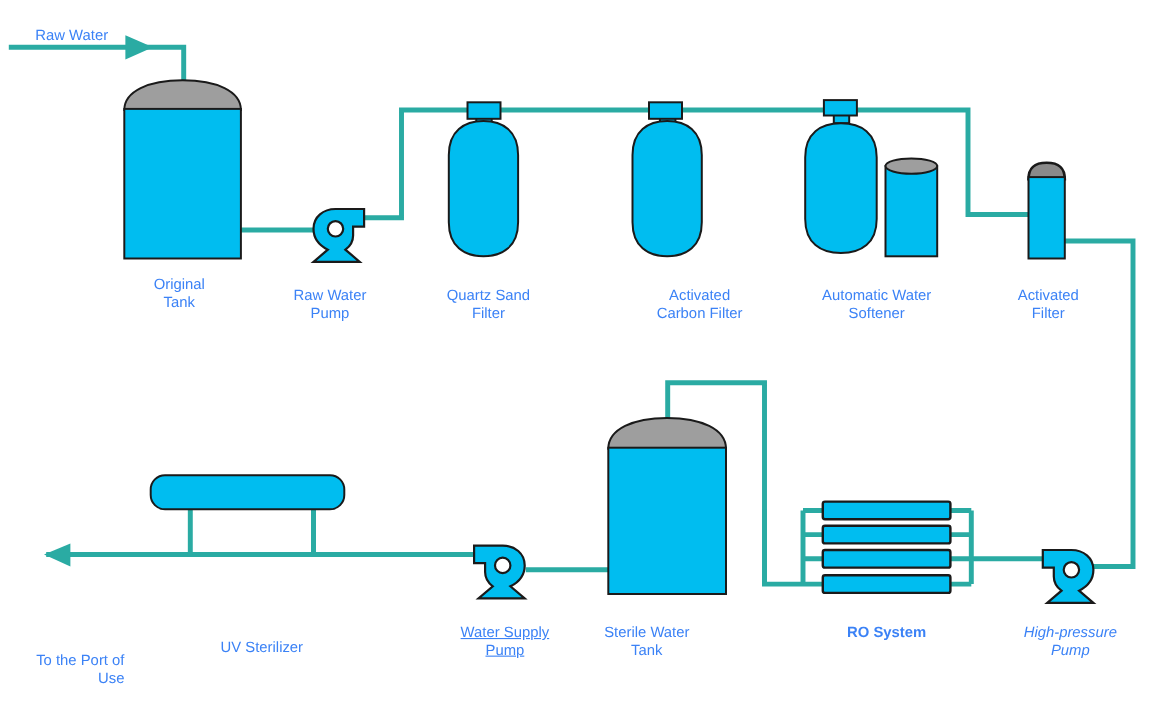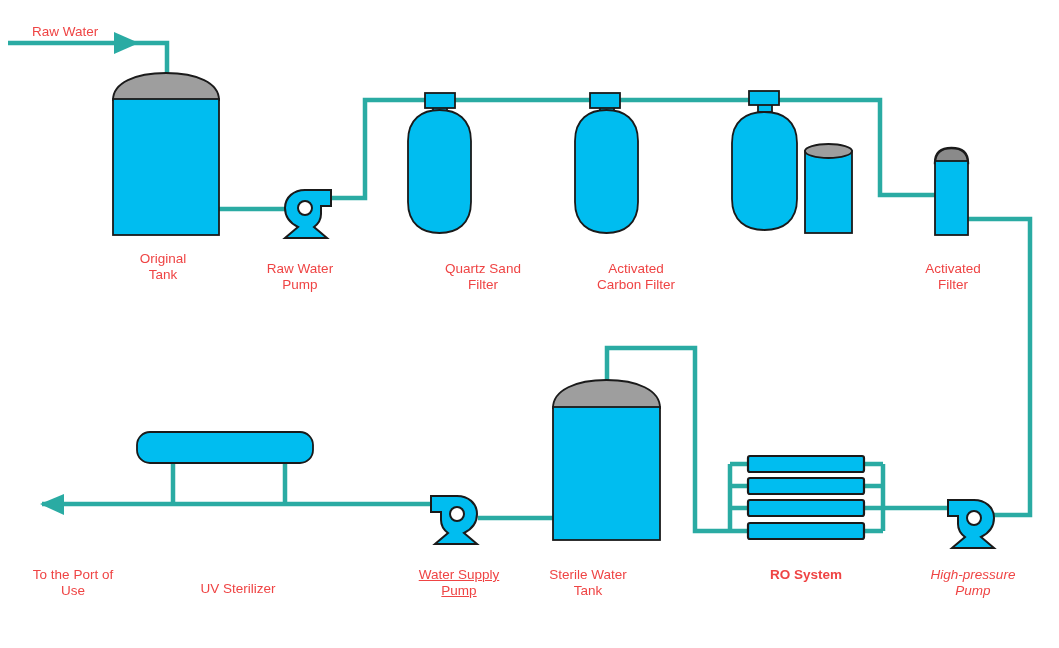--- a/index.html
+++ b/index.html
@@ -9,21 +9,21 @@
   .stage svg{position:absolute;left:0;top:0;}
   .pipe{stroke:var(--pipe,#2aaba3);stroke-width:4.5;fill:none;}
   .arrow{fill:var(--pipe,#2aaba3);stroke:none;}
   .vessel{fill:var(--vessel,#00bdf0);stroke:var(--outline,#1a1a1a);stroke-width:1.8;}
   .ro{stroke-width:2.2;}
   .dome{fill:var(--dome,#9e9e9e);stroke:var(--outline,#1a1a1a);stroke-width:1.8;}
   .dome-dark{fill:#8a8a8a;stroke-width:2.4;}
   .pump-body{fill:var(--vessel,#00bdf0);stroke:var(--outline,#1a1a1a);stroke-width:2;}
   .pump-eye{fill:#ffffff;stroke:var(--outline,#1a1a1a);stroke-width:2;}
   .lbl{position:absolute;transform:translateX(-50%);text-align:center;
-       font-size:13.5px;line-height:15.5px;color:#ef4444;white-space:nowrap;}
+       font-size:13.5px;line-height:15.5px;color:#3b82f6;white-space:nowrap;}
   .lbl.src{transform:none;text-align:left;}
 </style>
 </head>
 <body>
 
 <div class="stage">
 
   <svg width="1059" height="648" viewBox="0 0 1059 648">
     <defs>
       <path id="pump-shape" d="M50 4 L50 20 L40 20 L40 28 C40 34 37 38 33 41 L46 52 L4 52 L17 41
@@ -94,34 +94,38 @@
   <div class="lbl src" style="left:32px;top:24px;">Raw Water</div>
 
   <div class="lbl" style="left:163px;top:251px;">
     <div>Original</div>
     <div>Tank</div>
   </div>
   <div class="lbl" style="left:300px;top:261px;">
     <div>Raw Water</div>
     <div>Pump</div>
   </div>
-  <div class="lbl" style="left:444px;top:261px;margin-left:39px;">
+  <div class="lbl" style="left:444px;top:261px;">
     <div>Quartz Sand</div>
     <div>Filter</div>
   </div>
   <div class="lbl" style="left:636px;top:261px;">
     <div>Activated</div>
     <div>Carbon Filter</div>
   </div>
+  <div class="lbl" style="left:797px;top:261px;">
+    <div>Automatic Water</div>
+    <div>Softener</div>
+  </div>
   <div class="lbl" style="left:953px;top:261px;">
     <div>Activated</div>
     <div>Filter</div>
   </div>
 
-  <div class="lbl" style="left:73px;top:567px;">
+  <div class="lbl" style="left:73px;top:593px;text-align:right;">
     <div>To the Port of</div>
     <div>Use</div>
   </div>
   <div class="lbl" style="left:238px;top:581px;">
     <div>UV Sterilizer</div>
     <div></div>
   </div>
   <div class="lbl" style="left:459px;top:567px;text-decoration:underline;">
     <div>Water Supply</div>
     <div>Pump</div>

